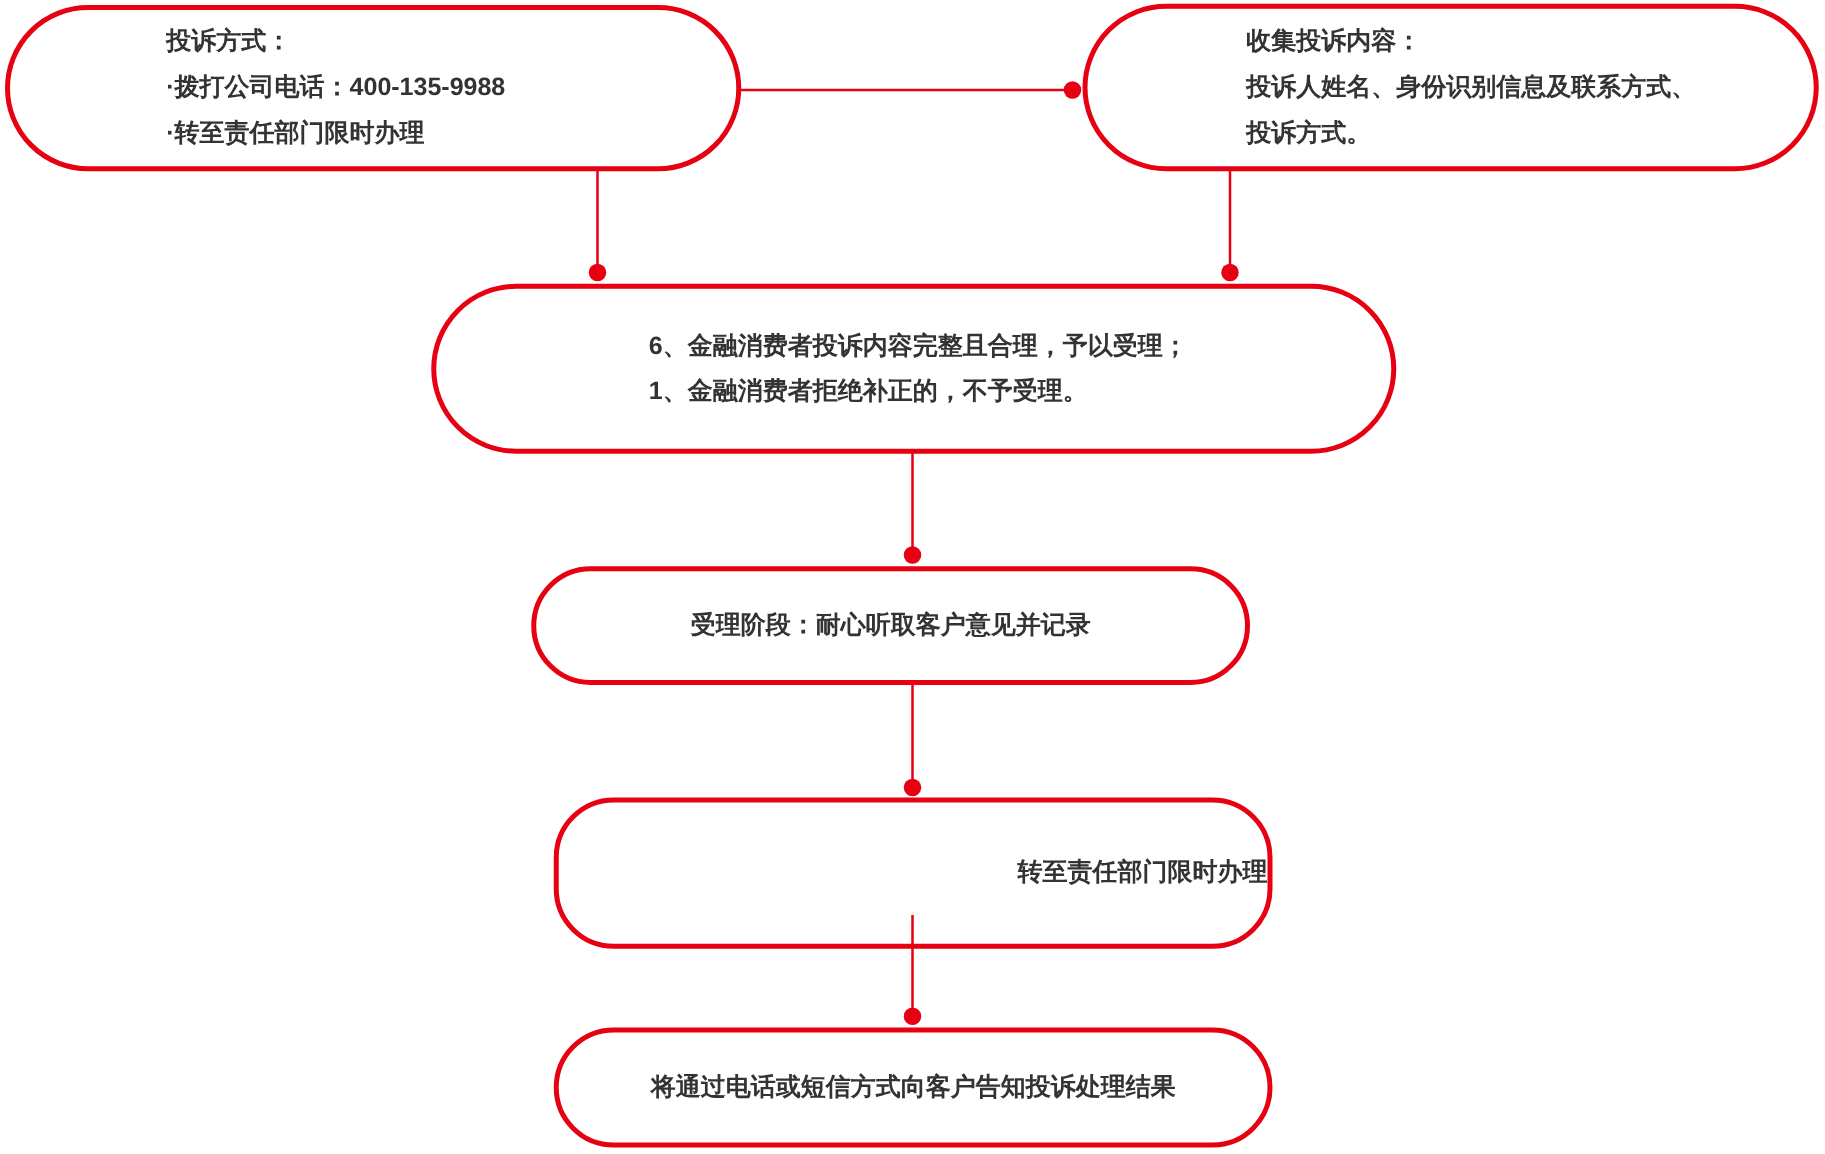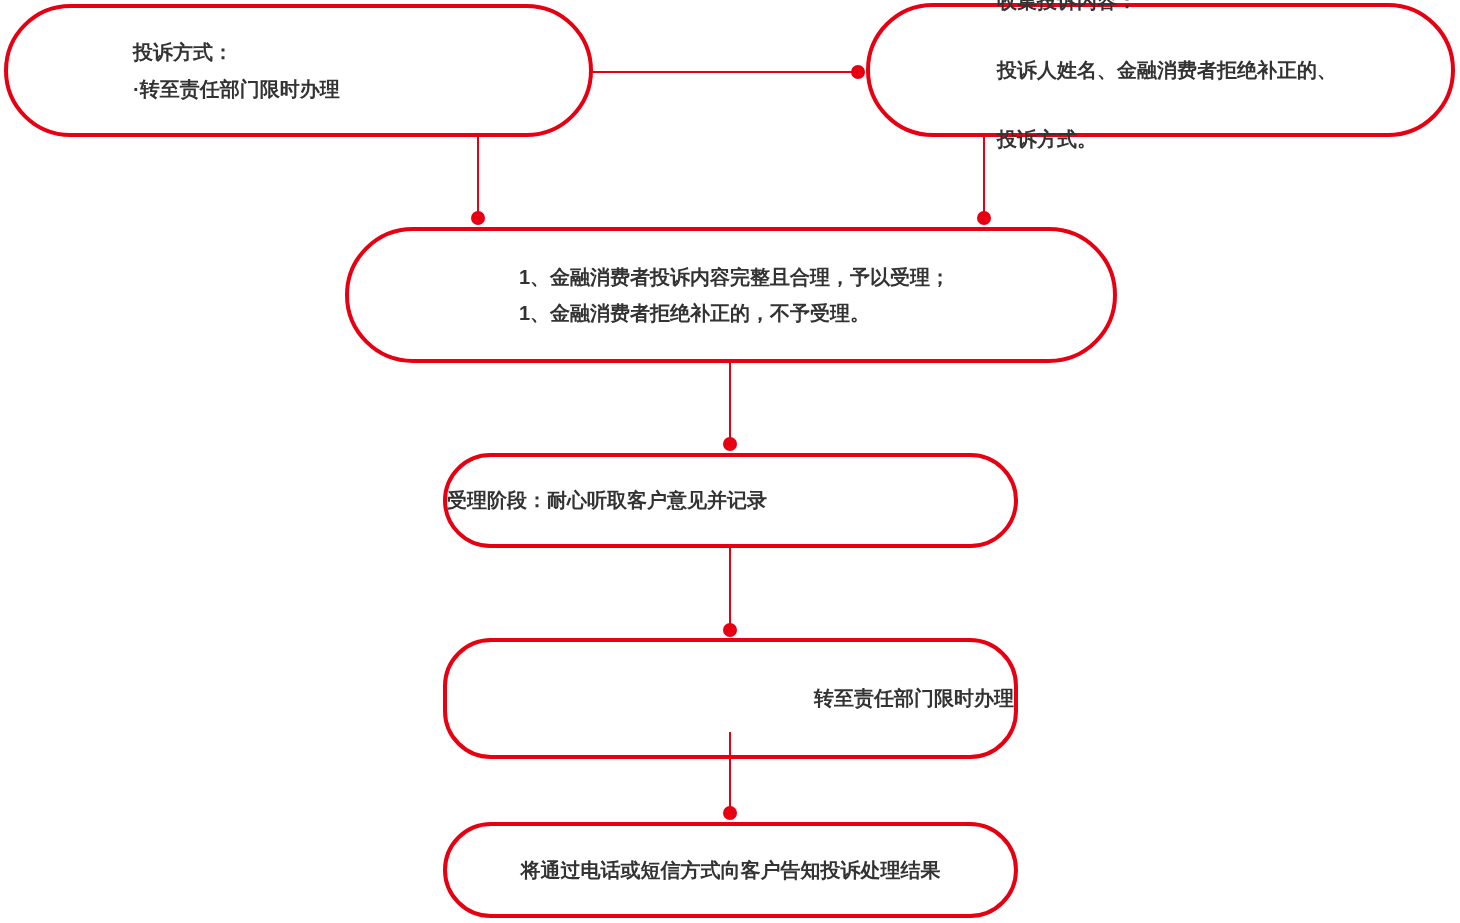--- a/index.html
+++ b/index.html
@@ -30,25 +30,25 @@
     font-weight: 700;
     font-size: 20px;
     line-height: 37px;
     color: var(--text);
   }
   .node .line { white-space: nowrap; }
 
   
   .node-1 { left: 4px;   top: 4px;   width: 589px; height: 133px; border-radius: 67px; padding-left: 125px; }
   
-  .node-2 { left: 866px; top: 3px;   width: 589px; height: 134px; border-radius: 67px; padding-left: 127px; gap: 32px; }
+  .node-2 { left: 866px; top: 3px;   width: 589px; height: 134px; border-radius: 67px; padding-left: 127px; }
   
   .node-3 { left: 345px; top: 227px; width: 772px; height: 136px; border-radius: 68px; padding-left: 170px; line-height: 36px; }
   
-  .node-4 { left: 443px; top: 453px; width: 575px; height: 95px; border-radius: 48px; align-items: flex-start; }
+  .node-4 { left: 425px; top: 453px; width: 575px; height: 95px; border-radius: 48px; align-items: center; }
   .node-5 { left: 443px; top: 638px; width: 575px; height: 121px; border-radius: 48px; align-items: flex-end; }
   .node-6 { left: 443px; top: 822px; width: 575px; height: 96px; border-radius: 48px; align-items: center; justify-content: center; }
 
   .connector {
     position: absolute;
     background: var(--accent);
   }
   .connector.h { height: 2px; }
   .connector.v { width: 2px; }
   .dot {
@@ -73,31 +73,32 @@
   .c-56      { left: 729px; top: 732px; height: 81px; }
   .d-56      { left: 723px; top: 806px; }
 </style>
 </head>
 <body>
 
 <div class="canvas">
 
   <div class="node node-1">
     <div class="line">投诉方式：</div>
+    <div class="line">·拨打公司电话：400-135-9988</div>
     <div class="line">·转至责任部门限时办理</div>
   </div>
 
   <div class="node node-2">
     <div class="line">收集投诉内容：</div>
-    <div class="line">投诉人姓名、金融消费者拒绝补正的、</div>
+    <div class="line">投诉人姓名、身份识别信息及联系方式、</div>
     <div class="line">投诉方式。</div>
   </div>
 
   <div class="node node-3">
-    <div class="line">1、金融消费者投诉内容完整且合理，予以受理；</div>
+    <div class="line">6、金融消费者投诉内容完整且合理，予以受理；</div>
     <div class="line">1、金融消费者拒绝补正的，不予受理。</div>
   </div>
 
   <div class="node node-4">
     <div class="line">受理阶段：耐心听取客户意见并记录</div>
   </div>
 
   <div class="node node-5">
     <div class="line">转至责任部门限时办理</div>
   </div>

